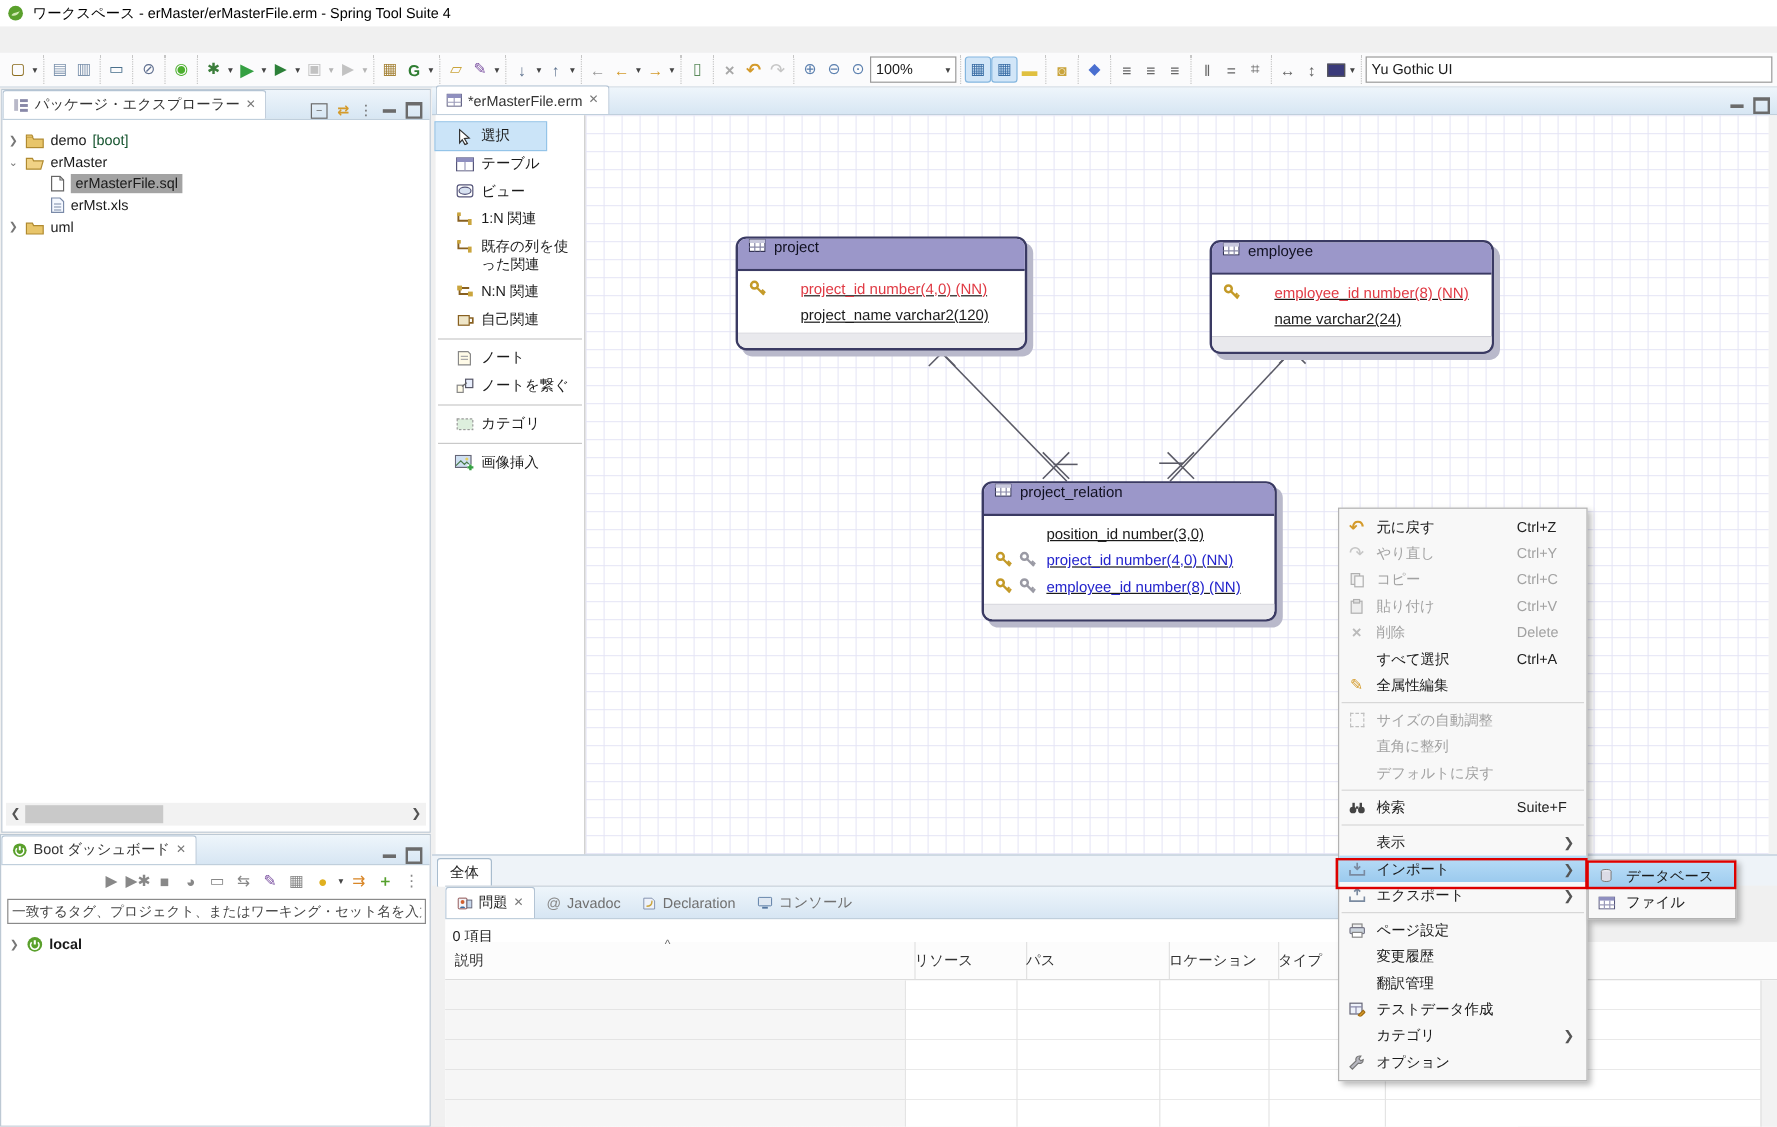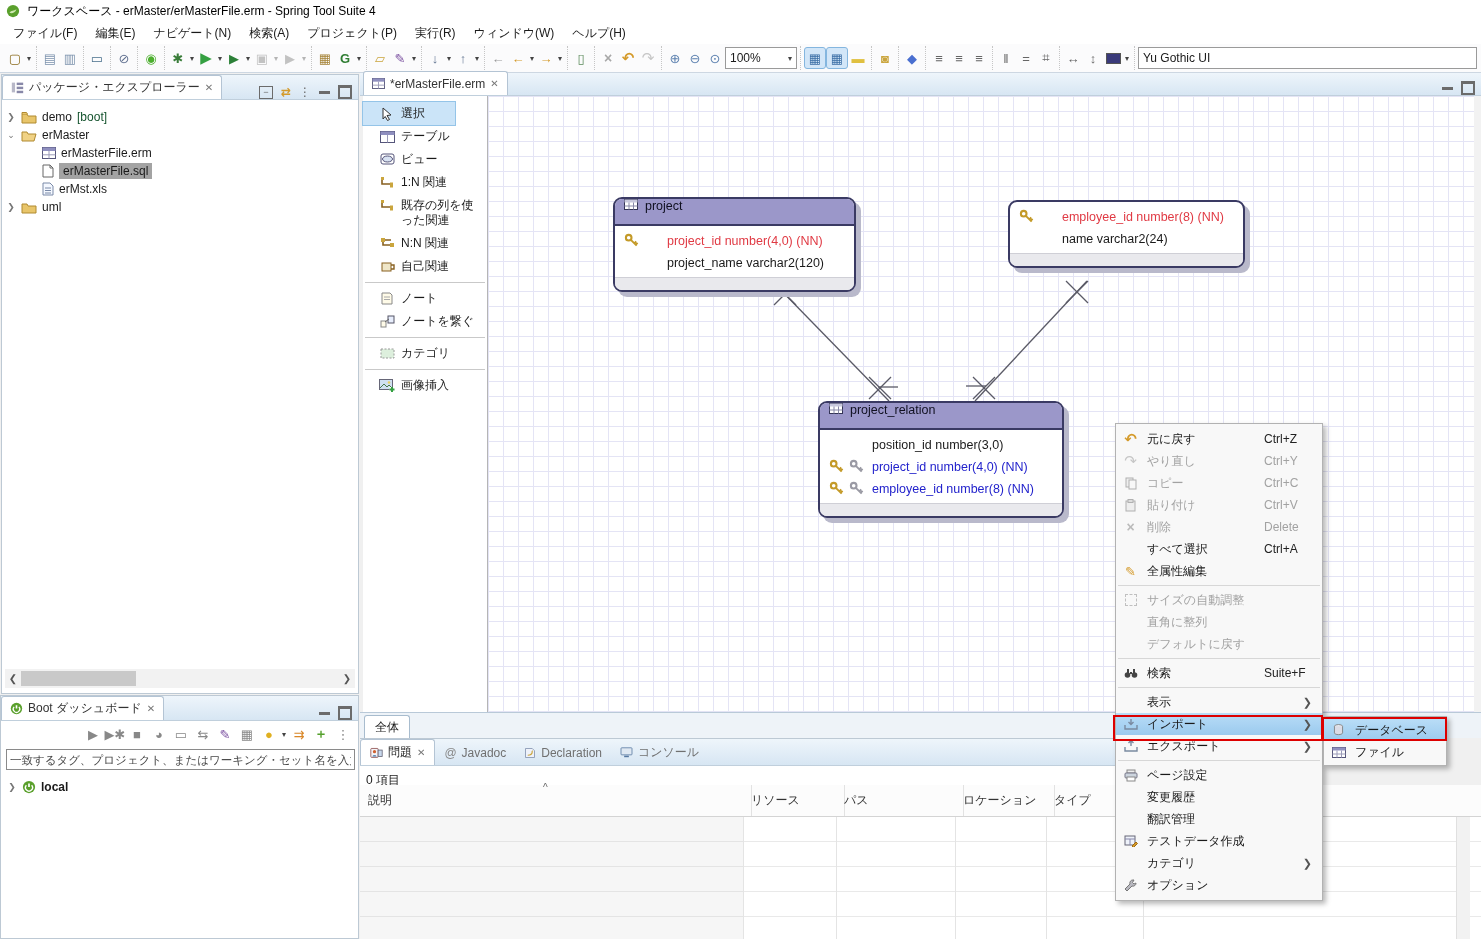--- a/index.html
+++ b/index.html
@@ -45,41 +45,41 @@
   .pitem.selected{background:#cbe4f8;outline:1px solid #94c4e8;margin-right:32px;}
   .psep{border-top:1px solid #c9c9c9;margin:4px 2px;}
   .picon{width:16px;height:15px;flex:0 0 16px;display:flex;align-items:center;justify-content:center;}
 
   
   #canvas{left:488px;top:96px;width:986px;height:616px;background-color:#ffffff;
     background-image:linear-gradient(to right,#e4e4f5 1px,transparent 1px),linear-gradient(to bottom,#e4e4f5 1px,transparent 1px);
     background-size:15px 15px;overflow:hidden;}
   .etable{position:absolute;background:#fff;border:2px solid #3a3a63;border-radius:9px;box-shadow:5px 5px 0 #b9b9cb;}
   .ethead{height:25px;background:#9b97c9;border-bottom:2px solid #3a3a63;border-radius:7px 7px 0 0;display:flex;gap:7px;padding:0 9px;font-size:12.5px;color:#101020;}
-  .etrow{height:22px;display:flex;align-items:center;font-size:12.5px;padding-left:52px;position:relative;}
+  .etrow{height:22px;display:flex;align-items:center;font-size:12.5px;padding-left:52px;position:relative;text-decoration:underline;}
   .etrow .keys{position:absolute;left:9px;top:3px;display:flex;gap:5px;}
   .etfoot{height:12px;background:#e9e9ed;border-top:1px solid #cfcfd6;border-radius:0 0 7px 7px;margin-top:3px;}
   .c-red{color:#e03a44;}
   .c-blue{color:#2323cc;}
 
   
   #ctxmenu{left:1115px;top:423px;width:208px;background:#f8f8f8;border:1px solid #b2b2b2;box-shadow:3px 3px 5px rgba(0,0,0,.28);padding:4px 0;z-index:20;}
   .mi{height:22px;display:flex;align-items:center;padding:0 8px 0 5px;font-size:12px;gap:0;}
   .mi .mic{width:19px;flex:0 0 19px;display:flex;align-items:center;justify-content:center;font-size:13px;}
   .mi .lbl{margin-left:7px;}
   .mi .sc{margin-left:auto;width:50px;text-align:left;color:#222;}
   .mi .arrow{margin-left:auto;color:#555;font-size:11px;padding-right:2px;}
   .mi.disabled,.mi.disabled .sc{color:#a2a2a2;}
   .mi.hl{background:linear-gradient(#b9ddf7,#9bcaee);}
   .msep{border-top:1px solid #d7d7d7;margin:3px 2px;}
   #submenu{left:1323px;top:716px;width:124px;background:#f8f8f8;border:1px solid #b2b2b2;box-shadow:3px 3px 5px rgba(0,0,0,.28);padding:2px 0;z-index:21;}
   .redbox{border:2px solid #dd0000;z-index:30;pointer-events:none;background:transparent;}
 
   
-  #problems{left:360px;top:738px;width:894px;height:201px;background:#fff;border-top:1px solid #bdc9d4;}
+  #problems{left:371px;top:738px;width:894px;height:201px;background:#fff;border-top:1px solid #bdc9d4;}
   .ptab{height:25px;display:flex;align-items:center;gap:5px;padding:0 9px;font-size:12px;color:#707070;}
   .ptab.active{background:#fff;border:1px solid #b4c4d4;border-bottom:none;border-radius:3px 3px 0 0;color:#222;}
   .hcell{position:absolute;top:0;height:100%;display:flex;align-items:center;padding-left:8px;font-size:12px;color:#333;border-right:1px solid #e2e2e2;}
   .vline{position:absolute;width:1px;background:#e4e4e4;}
 
   
   #bootpanel{left:0;top:695px;width:359px;height:244px;}
   .bti{width:22px;height:20px;display:flex;align-items:center;justify-content:center;font-size:13px;color:#888;}
   #bootfilter{width:341px;height:19px;border:1px solid #8a8a8a;font-size:11.5px;padding:0 3px;color:#444;font-family:inherit;}
   #bootfilter::placeholder{color:#474747;opacity:1;}
@@ -99,30 +99,20 @@
   <div class="abs flex" id="titlebar">
     <span>
       <svg width="14" height="14" viewBox="0 0 16 16">
           <circle cx="8" cy="8" r="7" fill="#5aa02c"></circle>
           <path d="M4 10c2 1 6 1 8-4-3 2-6 1-8 4z" fill="#cfe8b0"></path>
         </svg>
     </span>
     <span>ワークスペース - erMaster/erMasterFile.erm - Spring Tool Suite 4</span>
   </div>
 
-  <div class="abs flex" id="menubar">
-    <span class="menu-item">ファイル(F)</span>
-    <span class="menu-item">編集(E)</span>
-    <span class="menu-item">ナビゲート(N)</span>
-    <span class="menu-item">検索(A)</span>
-    <span class="menu-item">プロジェクト(P)</span>
-    <span class="menu-item">実行(R)</span>
-    <span class="menu-item">ウィンドウ(W)</span>
-    <span class="menu-item">ヘルプ(H)</span>
-  </div>
 
   <div class="abs flex" id="toolbar">
     <div class="tgroup">
       <span class="ti" style="color:#8c6d1f">▢</span>
         <span class="dda">▾</span>
     </div>
     <div class="tgroup">
       <span class="ti" style="color:#7d93ad">▤</span>
       <span class="ti" style="color:#7d93ad">▥</span>
     </div>
@@ -258,31 +248,20 @@
         <span class="annot">[boot]</span>
       </div>
       <div class="trow">
         <span class="twisty">⌄</span>
         <span>
             <svg width="16" height="13" viewBox="0 0 16 13">
               <path d="M1 3h5l1 2h8l-2 7H1z" fill="#f0d285" stroke="#b08a30"></path>
             </svg>
           </span>
         <span>erMaster</span>
-      </div>
-      <div class="trow" style="padding-left:36px">
-        <span>
-            <svg width="14" height="12" viewBox="0 0 14 12">
-              <rect x="0.5" y="0.5" width="13" height="11" fill="#fff" stroke="#55557a"></rect>
-              <rect x="0.5" y="0.5" width="13" height="3.5" fill="#8f8fbf"></rect>
-              <line x1="7" y1="4" x2="7" y2="11.5" stroke="#9a9ab8"></line>
-              <line x1="0.5" y1="7.8" x2="13.5" y2="7.8" stroke="#9a9ab8"></line>
-            </svg>
-          </span>
-        <span>erMasterFile.erm</span>
       </div>
       <div class="trow" style="padding-left:36px">
         <span>
             <svg width="12" height="14" viewBox="0 0 12 14">
               <path d="M1 1h7l3 3v9H1z" fill="#fff" stroke="#666"></path>
               <path d="M8 1v3h3" fill="none" stroke="#666"></path>
             </svg>
           </span>
         <span class="sel-gray" style="padding:1px 4px">erMasterFile.sql</span>
       </div>
@@ -537,20 +516,32 @@
           <span class="c-red">project_id number(4,0) (NN)</span>
         </div>
         <div class="etrow">
           <span>project_name varchar2(120)</span>
         </div>
       </div>
       <div class="etfoot"></div>
     </div>
 
     <div class="etable" style="left:520px;top:104px;width:233px">
+      <div class="ethead">
+        <span>
+            <svg width="14" height="11" viewBox="0 0 14 11">
+              <rect x="0.5" y="0.5" width="13" height="10" fill="#fff" stroke="#333355"></rect>
+              <rect x="0.5" y="0.5" width="13" height="3" fill="#c8c8dd"></rect>
+              <line x1="5" y1="3.5" x2="5" y2="10.5" stroke="#8888a8"></line>
+              <line x1="9.5" y1="3.5" x2="9.5" y2="10.5" stroke="#8888a8"></line>
+              <line x1="0.5" y1="7" x2="13.5" y2="7" stroke="#8888a8"></line>
+            </svg>
+          </span>
+        <span>employee</span>
+      </div>
       <div style="padding-top:4px">
         <div class="etrow">
           <span class="keys">
               <svg width="15" height="15" viewBox="0 0 16 16">
                 <circle cx="5" cy="5" r="3" fill="none" stroke="#c49a28" stroke-width="2.2"></circle>
                 <path d="M7.3 7.3L13.5 13.5M11 11l2-2M12.5 12.5l2-2" stroke="#c49a28" stroke-width="2" fill="none"></path>
               </svg>
             </span>
           <span class="c-red">employee_id number(8) (NN)</span>
         </div>

